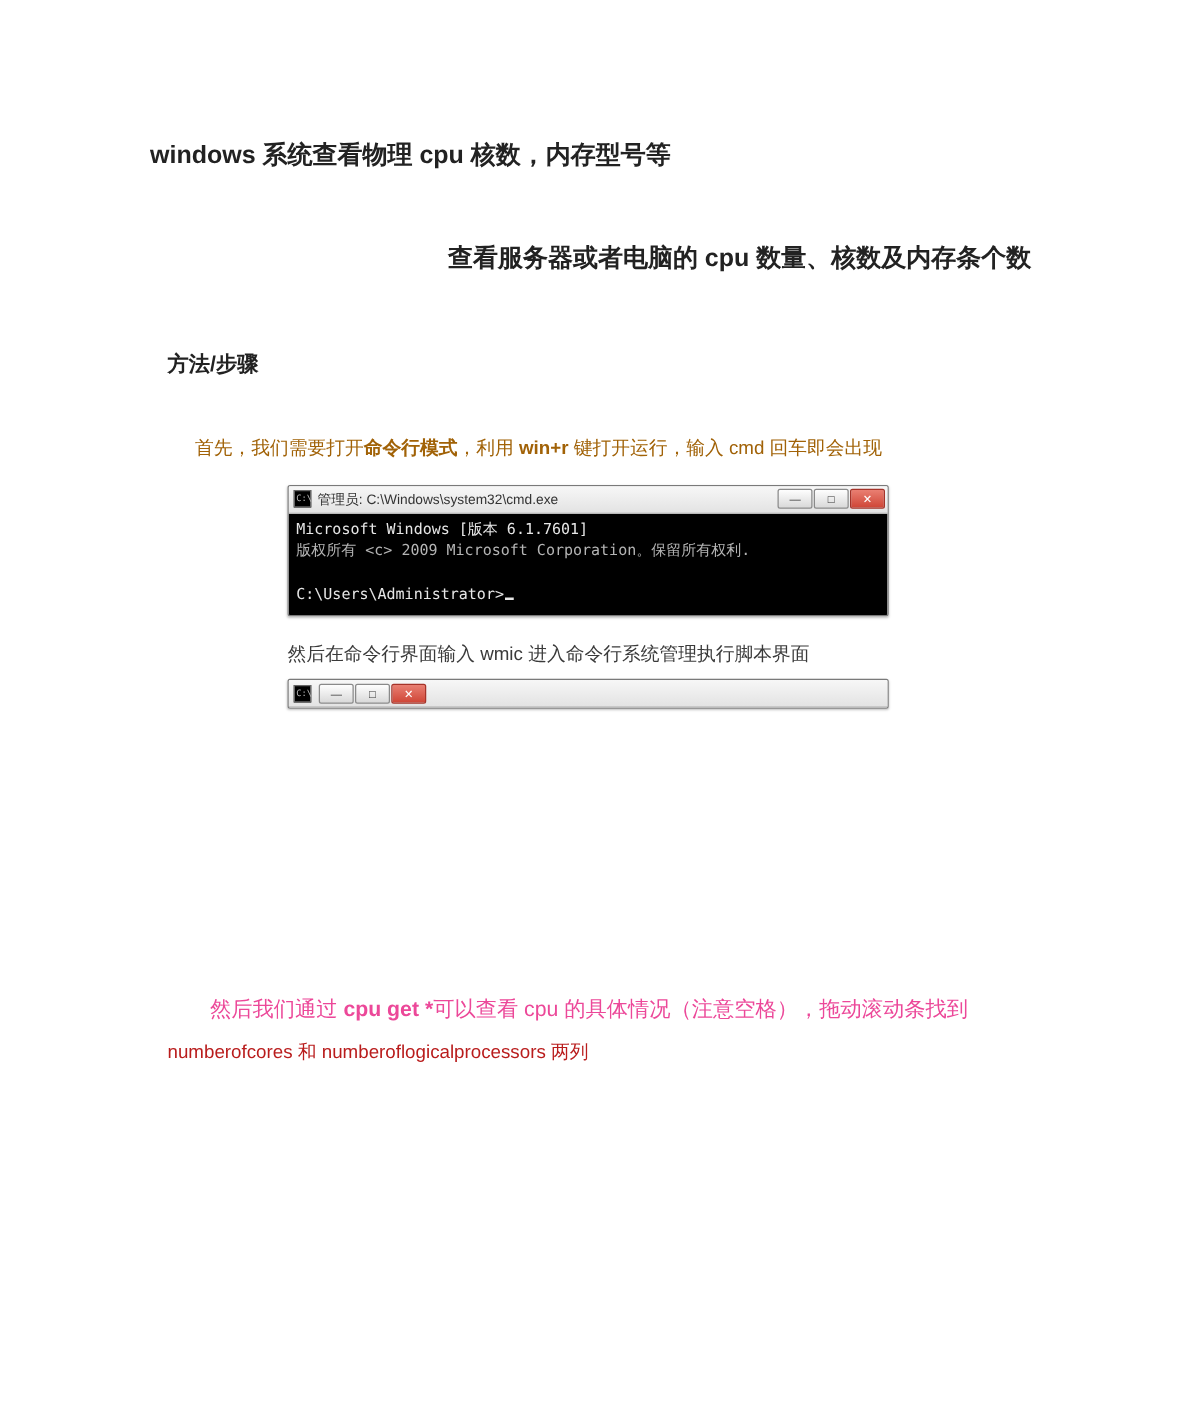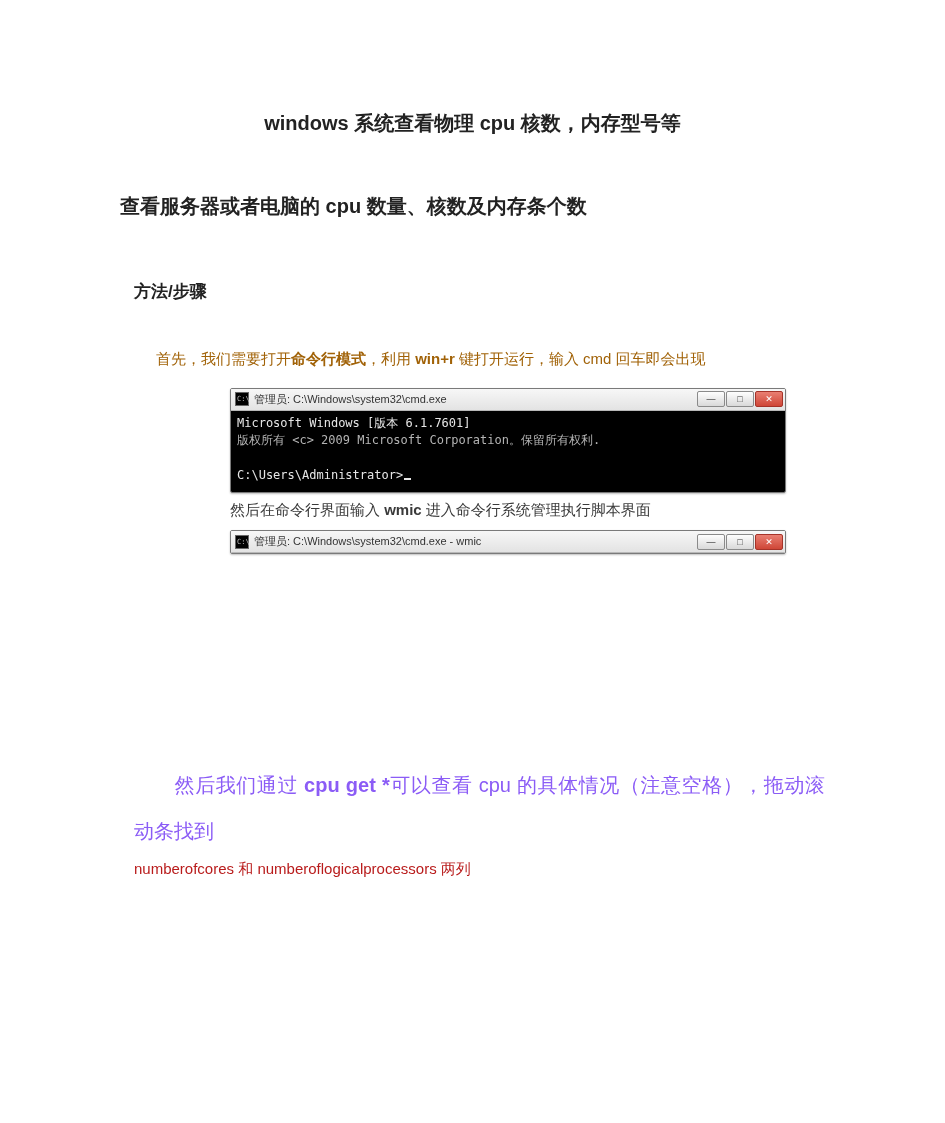--- a/index.html
+++ b/index.html
@@ -1,46 +1,46 @@
 <!DOCTYPE html>
 <html><head>
 <meta charset="utf-8">
 <style>
   * { box-sizing: border-box; margin: 0; padding: 0; }
   html, body { width: 945px; background: #fff; font-family: "Microsoft YaHei", "微软雅黑", Arial, sans-serif; color: #333; }
   .page { width: 945px; min-height: 1123px; padding: 110px 120px 60px 120px; position: relative; }
-  .h1 { font-size: 20px; font-weight: bold; color: #222; margin-bottom: 56px; text-align: center; }
-  .h2 { font-size: 20px; font-weight: bold; color: #222; margin-bottom: 60px; }
+  .h1 { font-size: 20px; font-weight: bold; color: #222; margin-bottom: 56px; }
+  .h2 { font-size: 20px; font-weight: bold; color: #222; margin-bottom: 60px; text-align: right; }
   .h3 { font-size: 17px; font-weight: bold; color: #222; margin: 0 0 52px 32px; }
   .h4 { font-size: 17px; font-weight: bold; color: #222; margin: 12px 0 42px 14px; }
   .para { font-size: 15px; line-height: 1.9; color: #a16207; margin-left: 36px; margin-bottom: 14px; }
   .para .b { font-weight: bold; }
 
   
-  .cmd-window { width: 556px; margin: 10px 0 8px 110px; border: 1px solid #7a7a7a; border-radius: 2px; overflow: hidden; box-shadow: 0 1px 2px rgba(0,0,0,0.25); }
+  .cmd-window { width: 481px; margin: 10px 0 21px 110px; border: 1px solid #7a7a7a; border-radius: 2px; overflow: hidden; box-shadow: 0 1px 2px rgba(0,0,0,0.25); }
   .cmd-titlebar { display: flex; align-items: center; height: 22px; background: linear-gradient(#f7f7f7, #e3e3e3); border-bottom: 1px solid #b8b8b8; font-size: 11px; color: #333; padding: 0 2px 0 4px; position: relative; }
   .cmd-titlebar .tb-ico { width: 14px; height: 14px; background: #000; border: 1px solid #666; margin-right: 5px; position: relative; }
   .cmd-titlebar .tb-ico::after { content: "C:\\"; position: absolute; left: 1px; top: 0; font-size: 7px; color: #bbb; font-family: Consolas, monospace; line-height: 12px; }
   .cmd-titlebar .title-text { flex: 1; white-space: nowrap; overflow: hidden; }
   .win-btns { display: flex; gap: 0; }
   .win-btn { width: 28px; height: 16px; border: 1px solid #8a8a8a; background: linear-gradient(#fefefe, #d9d9d9); font-size: 9px; display: flex; align-items: center; justify-content: center; color: #333; border-radius: 2px; margin-left: 1px; }
   .win-btn.close { background: linear-gradient(#e97f72, #cf4637); color: #fff; border-color: #a53329; }
   .cmd-body { background: #000000; color: #e6e6e6; font-family: "新宋体", SimSun, Consolas, monospace; font-size: 12px; line-height: 1.45; padding: 4px 6px 8px 6px; min-height: 70px; white-space: pre; }
   .cmd-body .gray { color: #b4b4b4; }
   .cmd-body .cursor { display: inline-block; width: 7px; height: 2px; background: #e6e6e6; vertical-align: -1px; margin-left: 1px; }
   .cmd-body .cursor-block { display:inline-block; width:7px; height:12px; background:#e6e6e6; vertical-align: -2px; }
 
   .cmd-wrap { position: relative; }
 
   .step2 { margin-left: 110px; margin-bottom: 6px; font-size: 15px; color: #3a3a3a; }
-  .step2 .b { font-weight: bold; }
+  .step2 .b { font-weight: normal; }
 
   .big-gap { height: 200px; }
 
-  .para3 { font-size: 20px; line-height: 2.3; color: #8b5cf6; margin-left: 14px; margin-right: 0; text-align: justify; text-justify: inter-ideograph; }
+  .para3 { font-size: 17px; line-height: 2.3; color: #ec4899; margin-left: 14px; margin-right: 0; text-align: justify; text-justify: inter-ideograph; }
   .para3 .b { font-weight: bold; }
   .para3-line2 { margin-left: 14px; font-size:15px; line-height:2.0; color:#b91c1c; }
 </style>
 </head>
 <body>
 
 <div class="page">
 
   <div class="h1">windows 系统查看物理 cpu 核数，内存型号等</div>
 
@@ -72,21 +72,20 @@
   </div>
 
   <div class="step2">
     <span>然后在命令行界面输入 </span><span class="b">wmic</span><span> 进入命令行系统管理执行脚本界面</span>
   </div>
 
   <div class="cmd-wrap">
     <div class="cmd-window">
       <div class="cmd-titlebar">
         <span class="tb-ico"></span>
-        <span class="title-text">管理员: C:\Windows\system32\cmd.exe - wmic</span>
         <div class="win-btns">
           <span class="win-btn">—</span>
           <span class="win-btn">□</span>
           <span class="win-btn close">✕</span>
         </div>
       </div>
     </div>
   </div>
 
   <div class="big-gap"></div>

